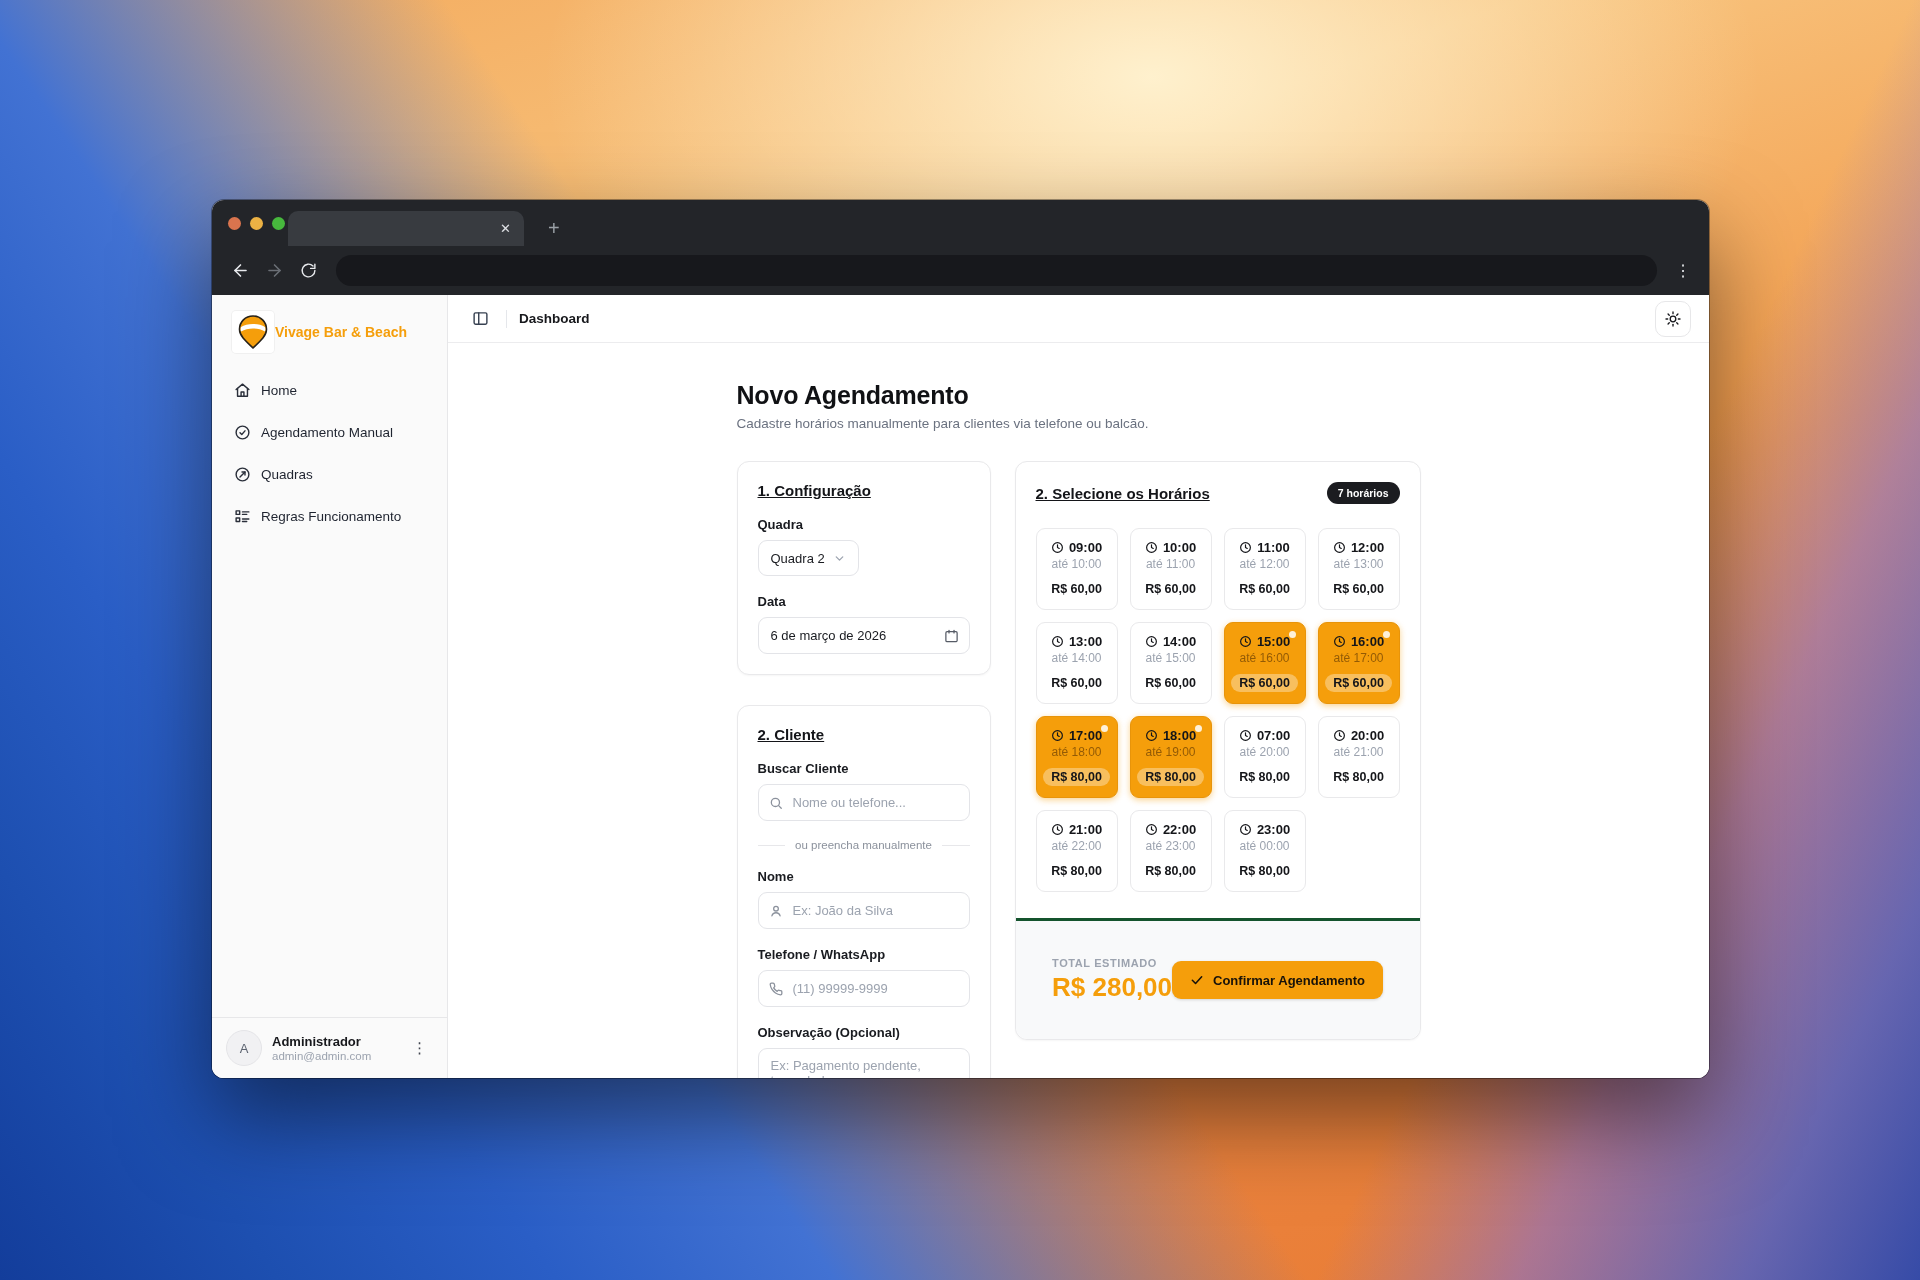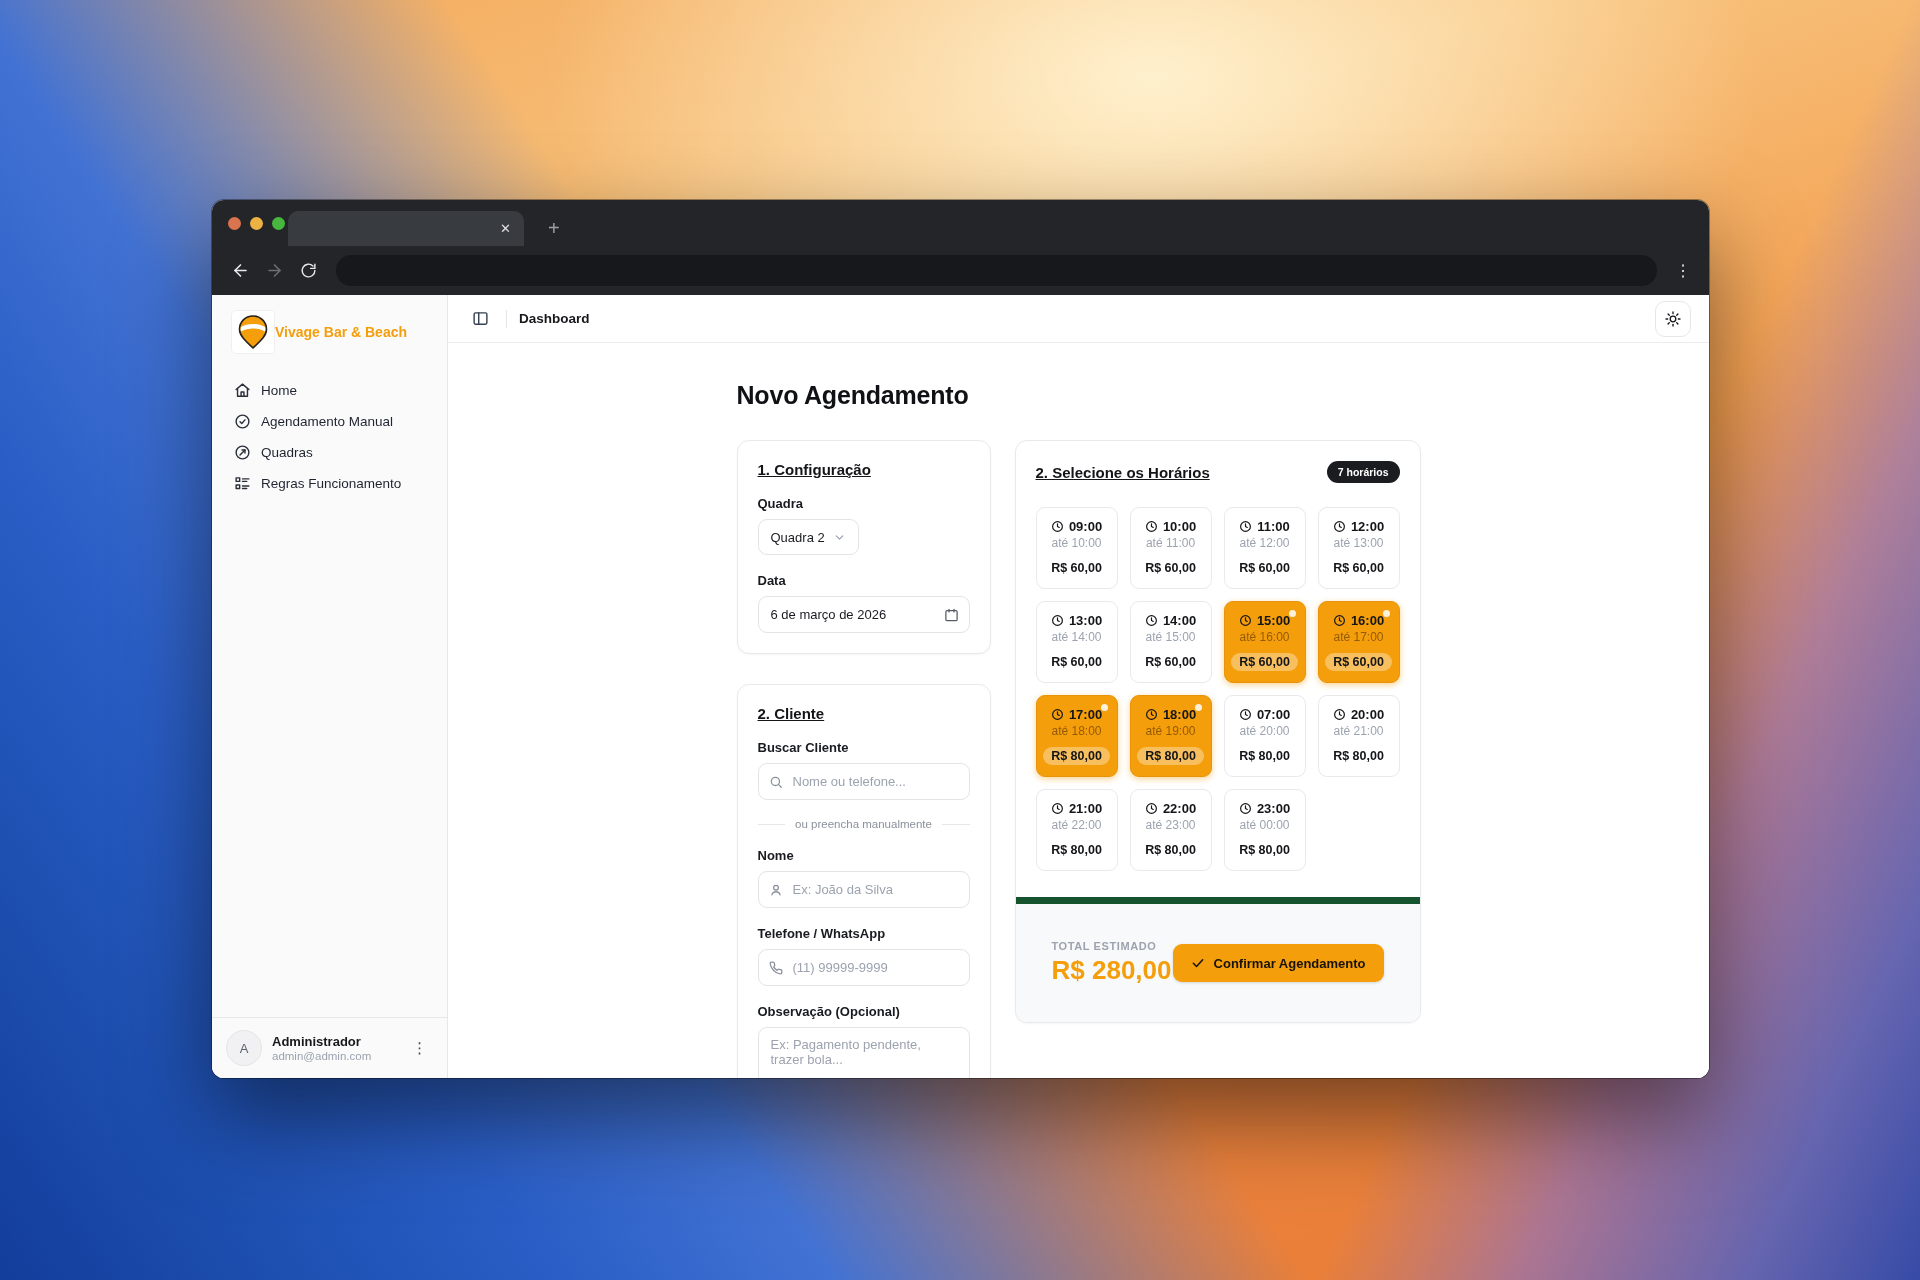--- a/index.html
+++ b/index.html
@@ -42,21 +42,21 @@
   .browser-menu { color:#e8eaed; font-size:16px; letter-spacing:0; padding:0 4px; }
 
   
   .app { flex:1; display:flex; min-height:0; background:#fff; }
 
   
   .sidebar { width:236px; flex:none; background:#fafafa; border-right:1px solid #e7e7e9; display:flex; flex-direction:column; }
   .brand-row { display:flex; align-items:center; gap:1px; padding:16px 14px 12px 20px; }
   .brand-logo { width:42px; height:42px; background:#fff; border-radius:4px; display:flex; align-items:center; justify-content:center; box-shadow:0 0 0 1px rgba(0,0,0,.04); }
   .brand-name { color:#f59e0b; font-weight:bold; font-size:14px; }
-  .nav { padding:10px 12px; display:flex; flex-direction:column; gap:0; }
+  .nav { padding:10px 12px; display:flex; flex-direction:column; gap:11px; }
   .nav-item { display:flex; align-items:center; gap:10px; padding:7px 10px; border-radius:8px; color:#1f2430; font-size:13.5px; cursor:pointer; }
   .nav-item .ico { width:17px; height:17px; color:#2a2f3a; flex:none; display:flex; }
   .sidebar-footer { margin-top:auto; border-top:1px solid #e7e7e9; padding:12px 14px; display:flex; align-items:center; gap:10px; }
   .avatar { width:36px; height:36px; border-radius:50%; background:#f1f1f3; border:1px solid #e4e4e7; color:#5c6370; font-size:13px; display:flex; align-items:center; justify-content:center; }
   .user-meta { flex:1; min-width:0; }
   .user-name { font-size:13px; font-weight:bold; color:#17181c; }
   .user-email { font-size:11.5px; color:#9ca3af; margin-top:1px; }
   .kebab { color:#40454f; font-size:15px; padding:4px 6px; letter-spacing:0; }
 
   
@@ -115,22 +115,22 @@
   .slot .time-row { display:flex; align-items:center; gap:5px; font-size:13px; font-weight:bold; color:#141519; }
   .slot .time-row .clk { display:flex; color:#141519; }
   .slot .until { font-size:12px; color:#9ca3af; margin-top:2px; }
   .slot .price { font-size:12.5px; font-weight:bold; color:#141519; margin-top:9px; padding:2px 8px; border-radius:999px; }
   .slot.selected { background:#f59e0b; border-color:#e8940a; box-shadow:0 2px 6px rgba(245,158,11,.45); }
   .slot.selected .until { color:rgba(65,35,0,.55); }
   .slot.selected .price { background:rgba(255,255,255,.34); }
   .slot.selected::after { content:""; position:absolute; top:8px; right:9px; width:7px; height:7px; border-radius:50%; background:rgba(255,255,255,.85); }
 
   .slots-footer {
-    border-top:7px solid #14532d; background:#f8f9fa; border-radius:0 0 12px 12px;
-    padding:36px; display:flex; align-items:center; justify-content:space-between;
+    border-top:3px solid #14532d; background:#f8f9fa; border-radius:0 0 12px 12px;
+    padding:36px; display:flex; align-items:center; justify-content:center;
   }
   .total-label { font-size:11px; font-weight:bold; letter-spacing:.6px; color:#9ca3af; }
   .total-value { font-size:26px; font-weight:800; color:#f59e0b; margin-top:3px; }
   .confirm-btn {
     display:flex; align-items:center; gap:9px; background:#f59e0b; border:none; border-radius:9px;
     padding:0 18px; height:38px; font-size:13px; font-weight:bold; color:#17120a; cursor:pointer;
     font-family:"Liberation Sans", sans-serif; box-shadow:0 1px 3px rgba(0,0,0,.15);
   }
 </style>
 </head>
@@ -262,20 +262,21 @@
               <line x1="17.6" y1="17.6" x2="19.4" y2="19.4"></line>
               <line x1="4.6" y1="19.4" x2="6.4" y2="17.6"></line>
               <line x1="17.6" y1="6.4" x2="19.4" y2="4.6"></line>
             </svg>
         </span>
       </div>
 
       <div class="content">
         <div class="container">
           <h1 class="page-title">Novo Agendamento</h1>
+          <p class="page-subtitle">Cadastre horários manualmente para clientes via telefone ou balcão.</p>
 
           <div class="cols">
             <div class="col-left">
 
               <div class="card card-pad">
                 <div class="card-title">1. Configuração</div>
                 <div class="field-label">Quadra</div>
                 <div class="select">
                   <span>Quadra 2</span>
                   <span class="chev">

